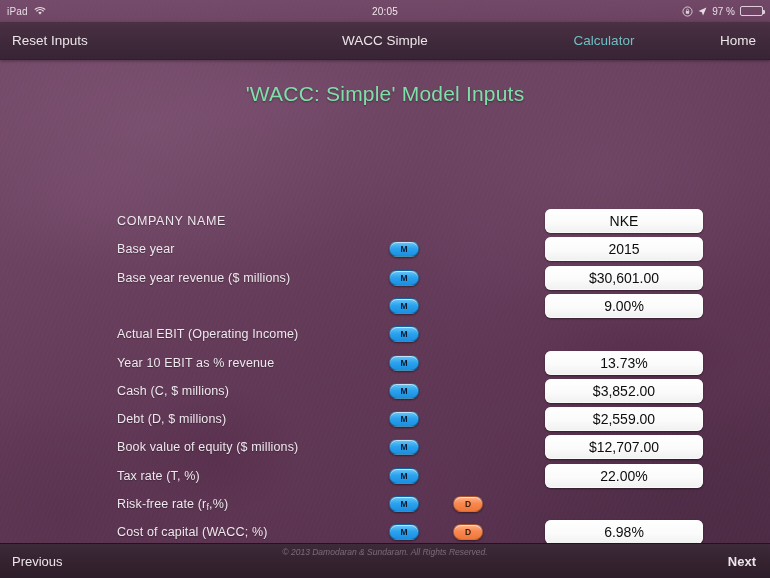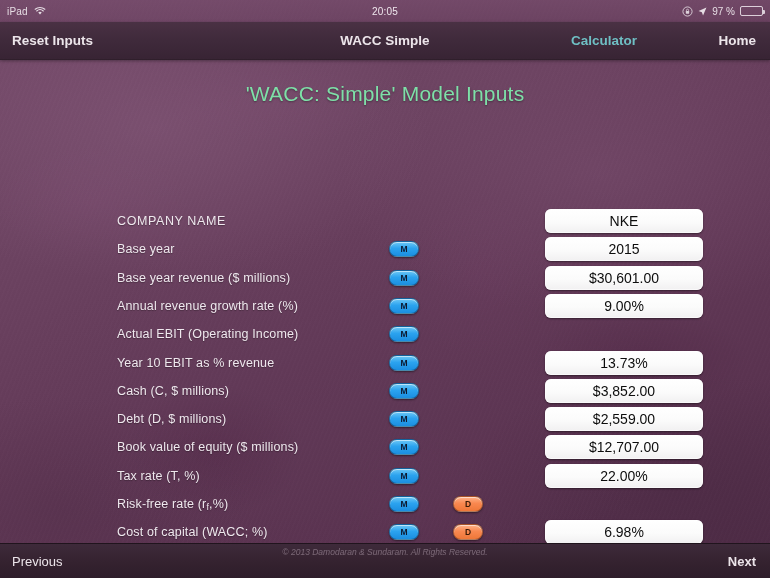--- a/index.html
+++ b/index.html
@@ -84,21 +84,21 @@
     z-index: 5;
     height: 38px;
     display: flex;
     align-items: center;
     background: linear-gradient(180deg, #4a3144 0%, #3f2a3b 50%, #382434 100%);
     border-bottom: 1px solid rgba(0,0,0,0.35);
     box-shadow: 0 1px 3px rgba(0,0,0,0.35);
     color: #ece5ea;
     font-size: 13.5px;
   }
-  .nav-item { cursor: default; white-space: nowrap; font-weight: bold; }
+  .nav-item { cursor: default; white-space: nowrap; }
   .nav-reset { margin-left: 12px; }
   .nav-title { position: absolute; left: 50%; transform: translateX(-50%); font-size: 13.5px; }
   .nav-calc { position: absolute; left: 604px; transform: translateX(-50%); color: #6fbfc4; }
   .nav-home { margin-left: auto; margin-right: 14px; }
 
   
   .content { position: relative; z-index: 4; }
 
   .page-title {
     text-align: center;
@@ -258,21 +258,20 @@
           <div class="row-label">Base year</div>
           <div class="pill pill-m">M</div>
           <div class="value-box">2015</div>
         </div>
         <div class="row" style="position: absolute; left: 0px; right: 0px; top: 56.6px;">
           <div class="row-label">Base year revenue ($ millions)</div>
           <div class="pill pill-m">M</div>
           <div class="value-box">$30,601.00</div>
         </div>
         <div class="row" style="position: absolute; left: 0px; right: 0px; top: 84.9px;">
-          <div class="row-label">Annual revenue growth rate (%)</div>
           <div class="pill pill-m">M</div>
           <div class="value-box">9.00%</div>
         </div>
         <div class="row" style="position: absolute; left: 0px; right: 0px; top: 113.2px;">
           <div class="row-label">Actual EBIT (Operating Income)</div>
           <div class="pill pill-m">M</div>
         </div>
         <div class="row" style="position: absolute; left: 0px; right: 0px; top: 141.5px;">
           <div class="row-label">Year 10 EBIT as % revenue</div>
           <div class="pill pill-m">M</div>

